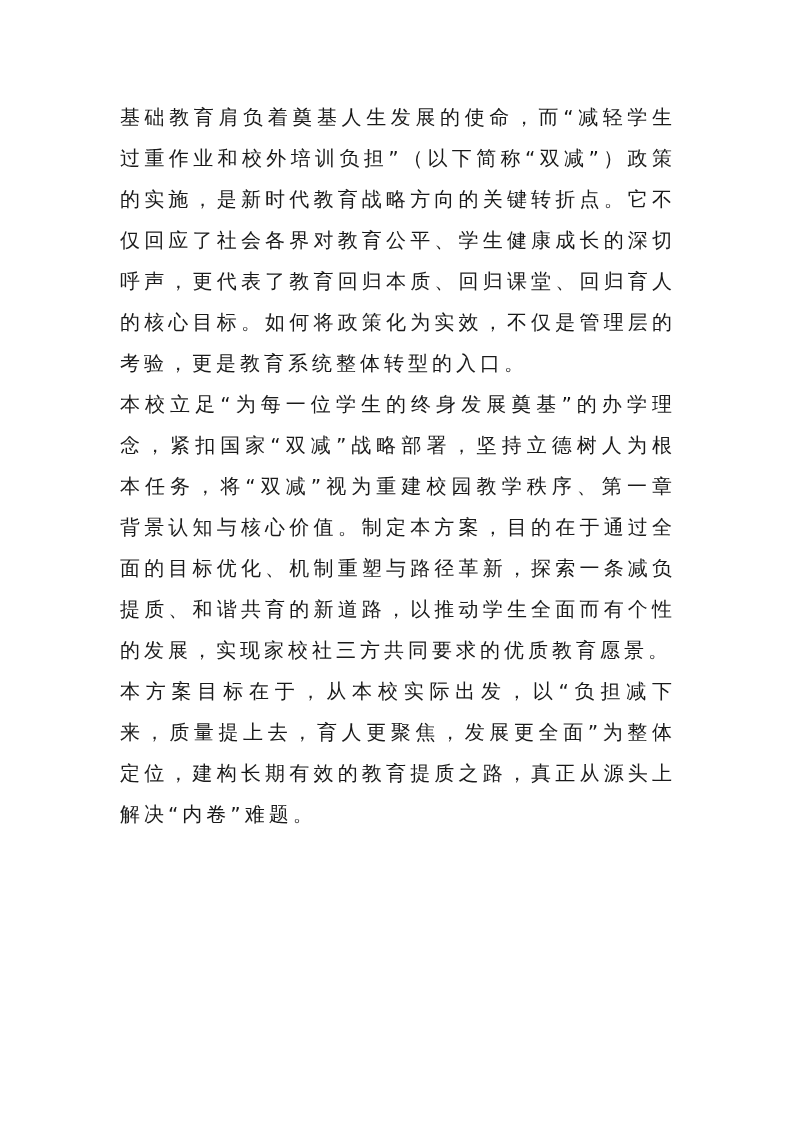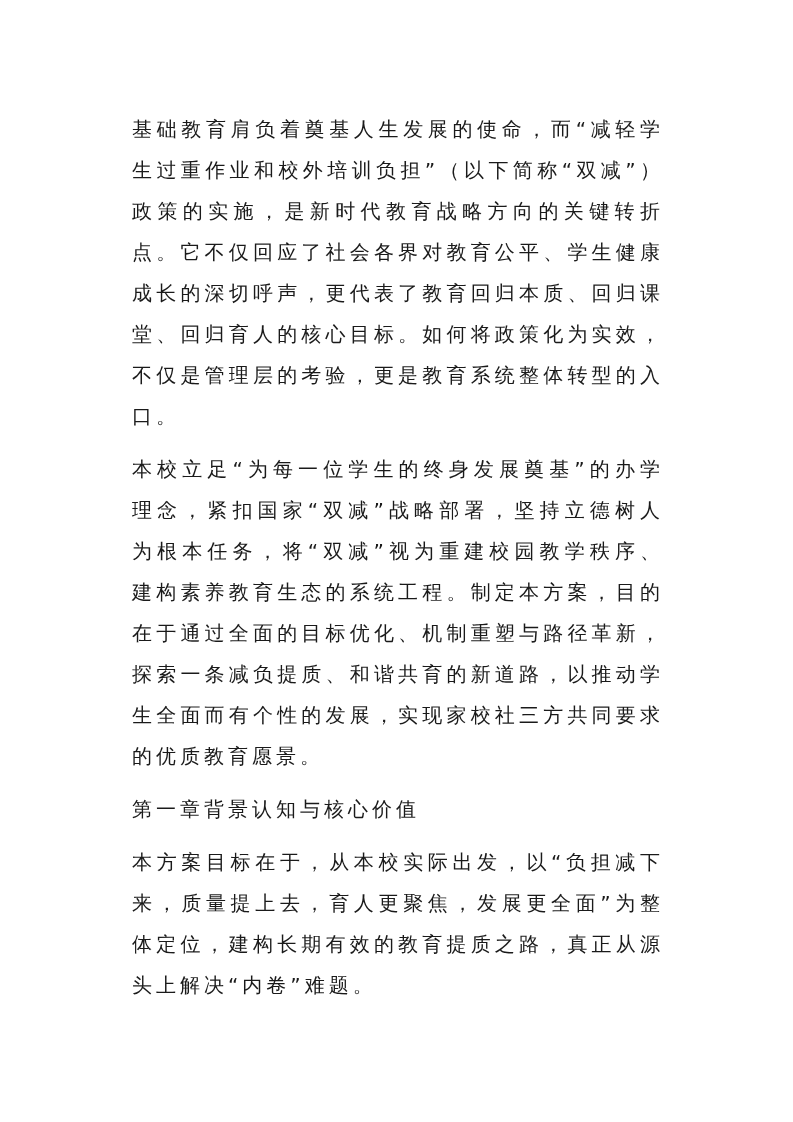--- a/index.html
+++ b/index.html
@@ -9,24 +9,23 @@
     left: 120px;
     top: 97px;
     width: 556px;
     font-family: "DejaVu Sans", "Liberation Sans", sans-serif;
     font-size: 20px;
     line-height: 41px;
     color: #1a1a1a;
     letter-spacing: 4px;
     text-align: justify;
   }
-  .page p { margin: 12px; padding: 0; }
+  .page p { margin: 0; padding: 0; }
   .heading { letter-spacing: 4px; }
 </style>
 </head>
 <body>
 
 <div class="page">
   <p>基础教育肩负着奠基人生发展的使命，而“减轻学生过重作业和校外培训负担”（以下简称“双减”）政策的实施，是新时代教育战略方向的关键转折点。它不仅回应了社会各界对教育公平、学生健康成长的深切呼声，更代表了教育回归本质、回归课堂、回归育人的核心目标。如何将政策化为实效，不仅是管理层的考验，更是教育系统整体转型的入口。</p>
-  <p>本校立足“为每一位学生的终身发展奠基”的办学理念，紧扣国家“双减”战略部署，坚持立德树人为根本任务，将“双减”视为重建校园教学秩序、建构素养教育生态的系统工程。制定本方案，目的在于通过全面的目标优化、机制重塑与路径革新，探索一条减负提质、和谐共育的新道路，以推动学生全面而有个性的发展，实现家校社三方共同要求的优质教育愿景。</p>
-  <p class="heading">第一章背景认知与核心价值</p>
+  <p>本校立足“为每一位学生的终身发展奠基”的办学理念，紧扣国家“双减”战略部署，坚持立德树人为根本任务，将“双减”视为重建校园教学秩序、第一章背景认知与核心价值。制定本方案，目的在于通过全面的目标优化、机制重塑与路径革新，探索一条减负提质、和谐共育的新道路，以推动学生全面而有个性的发展，实现家校社三方共同要求的优质教育愿景。</p>
   <p>本方案目标在于，从本校实际出发，以“负担减下来，质量提上去，育人更聚焦，发展更全面”为整体定位，建构长期有效的教育提质之路，真正从源头上解决“内卷”难题。</p>
 </div>
 
 </body></html>

